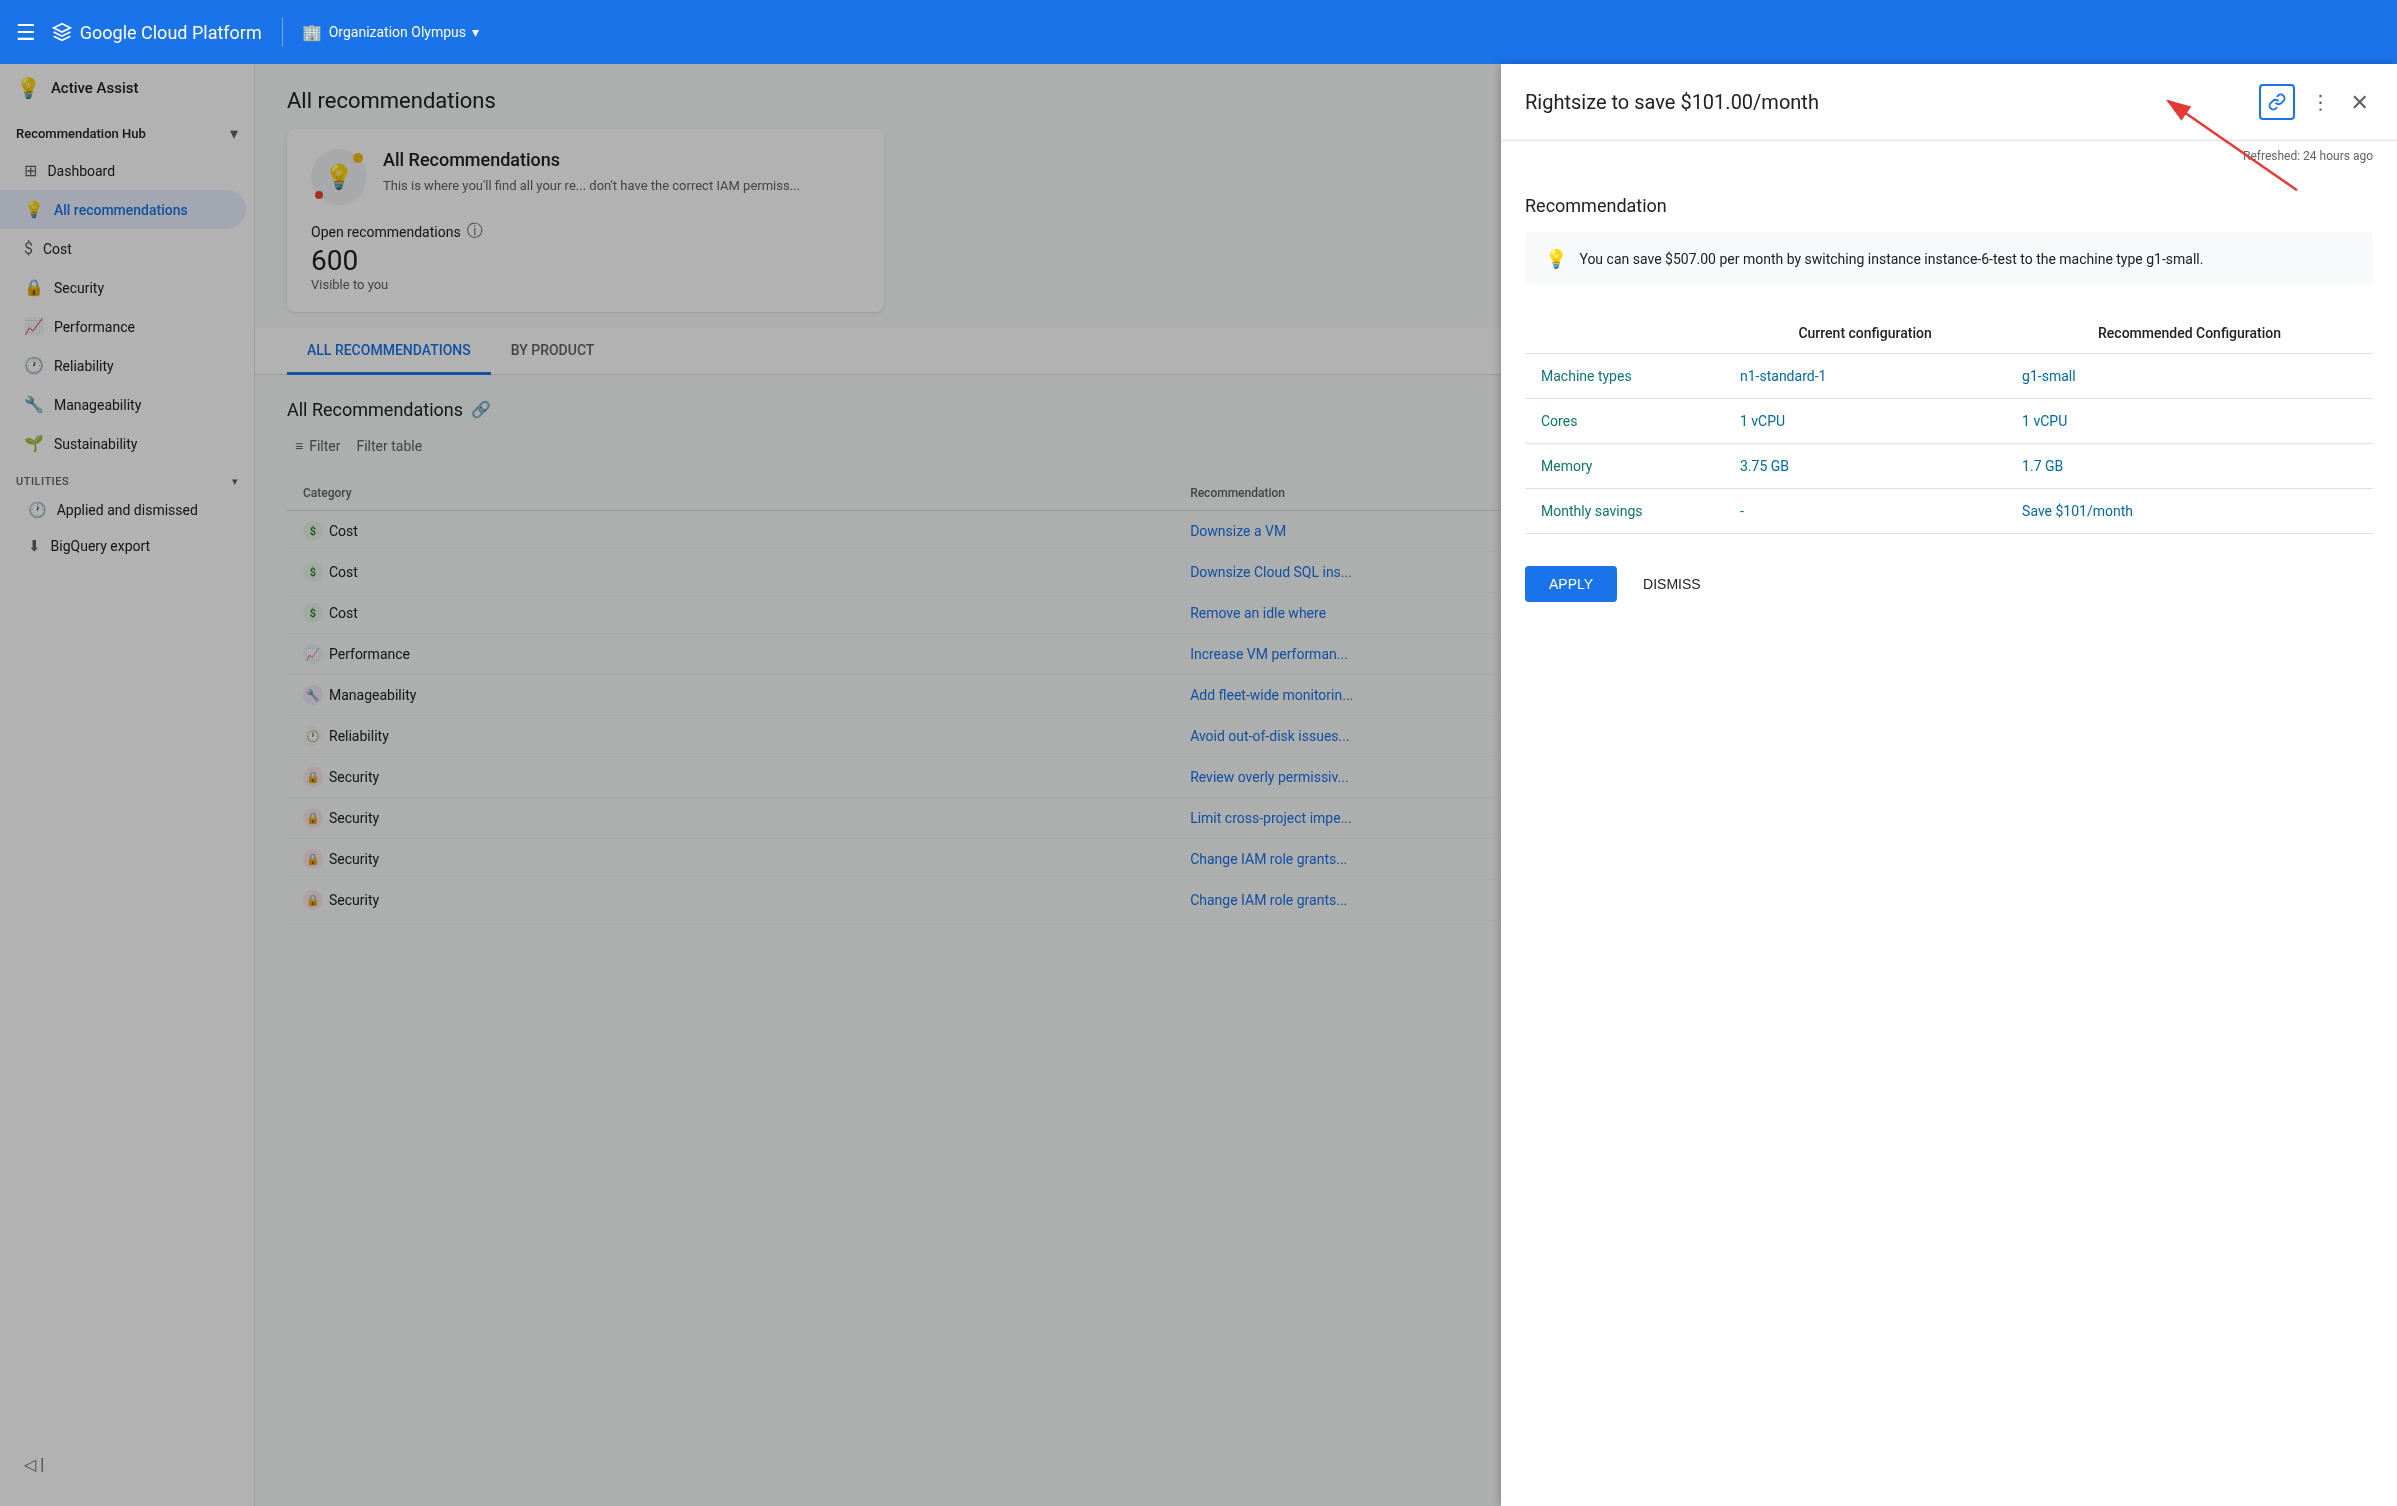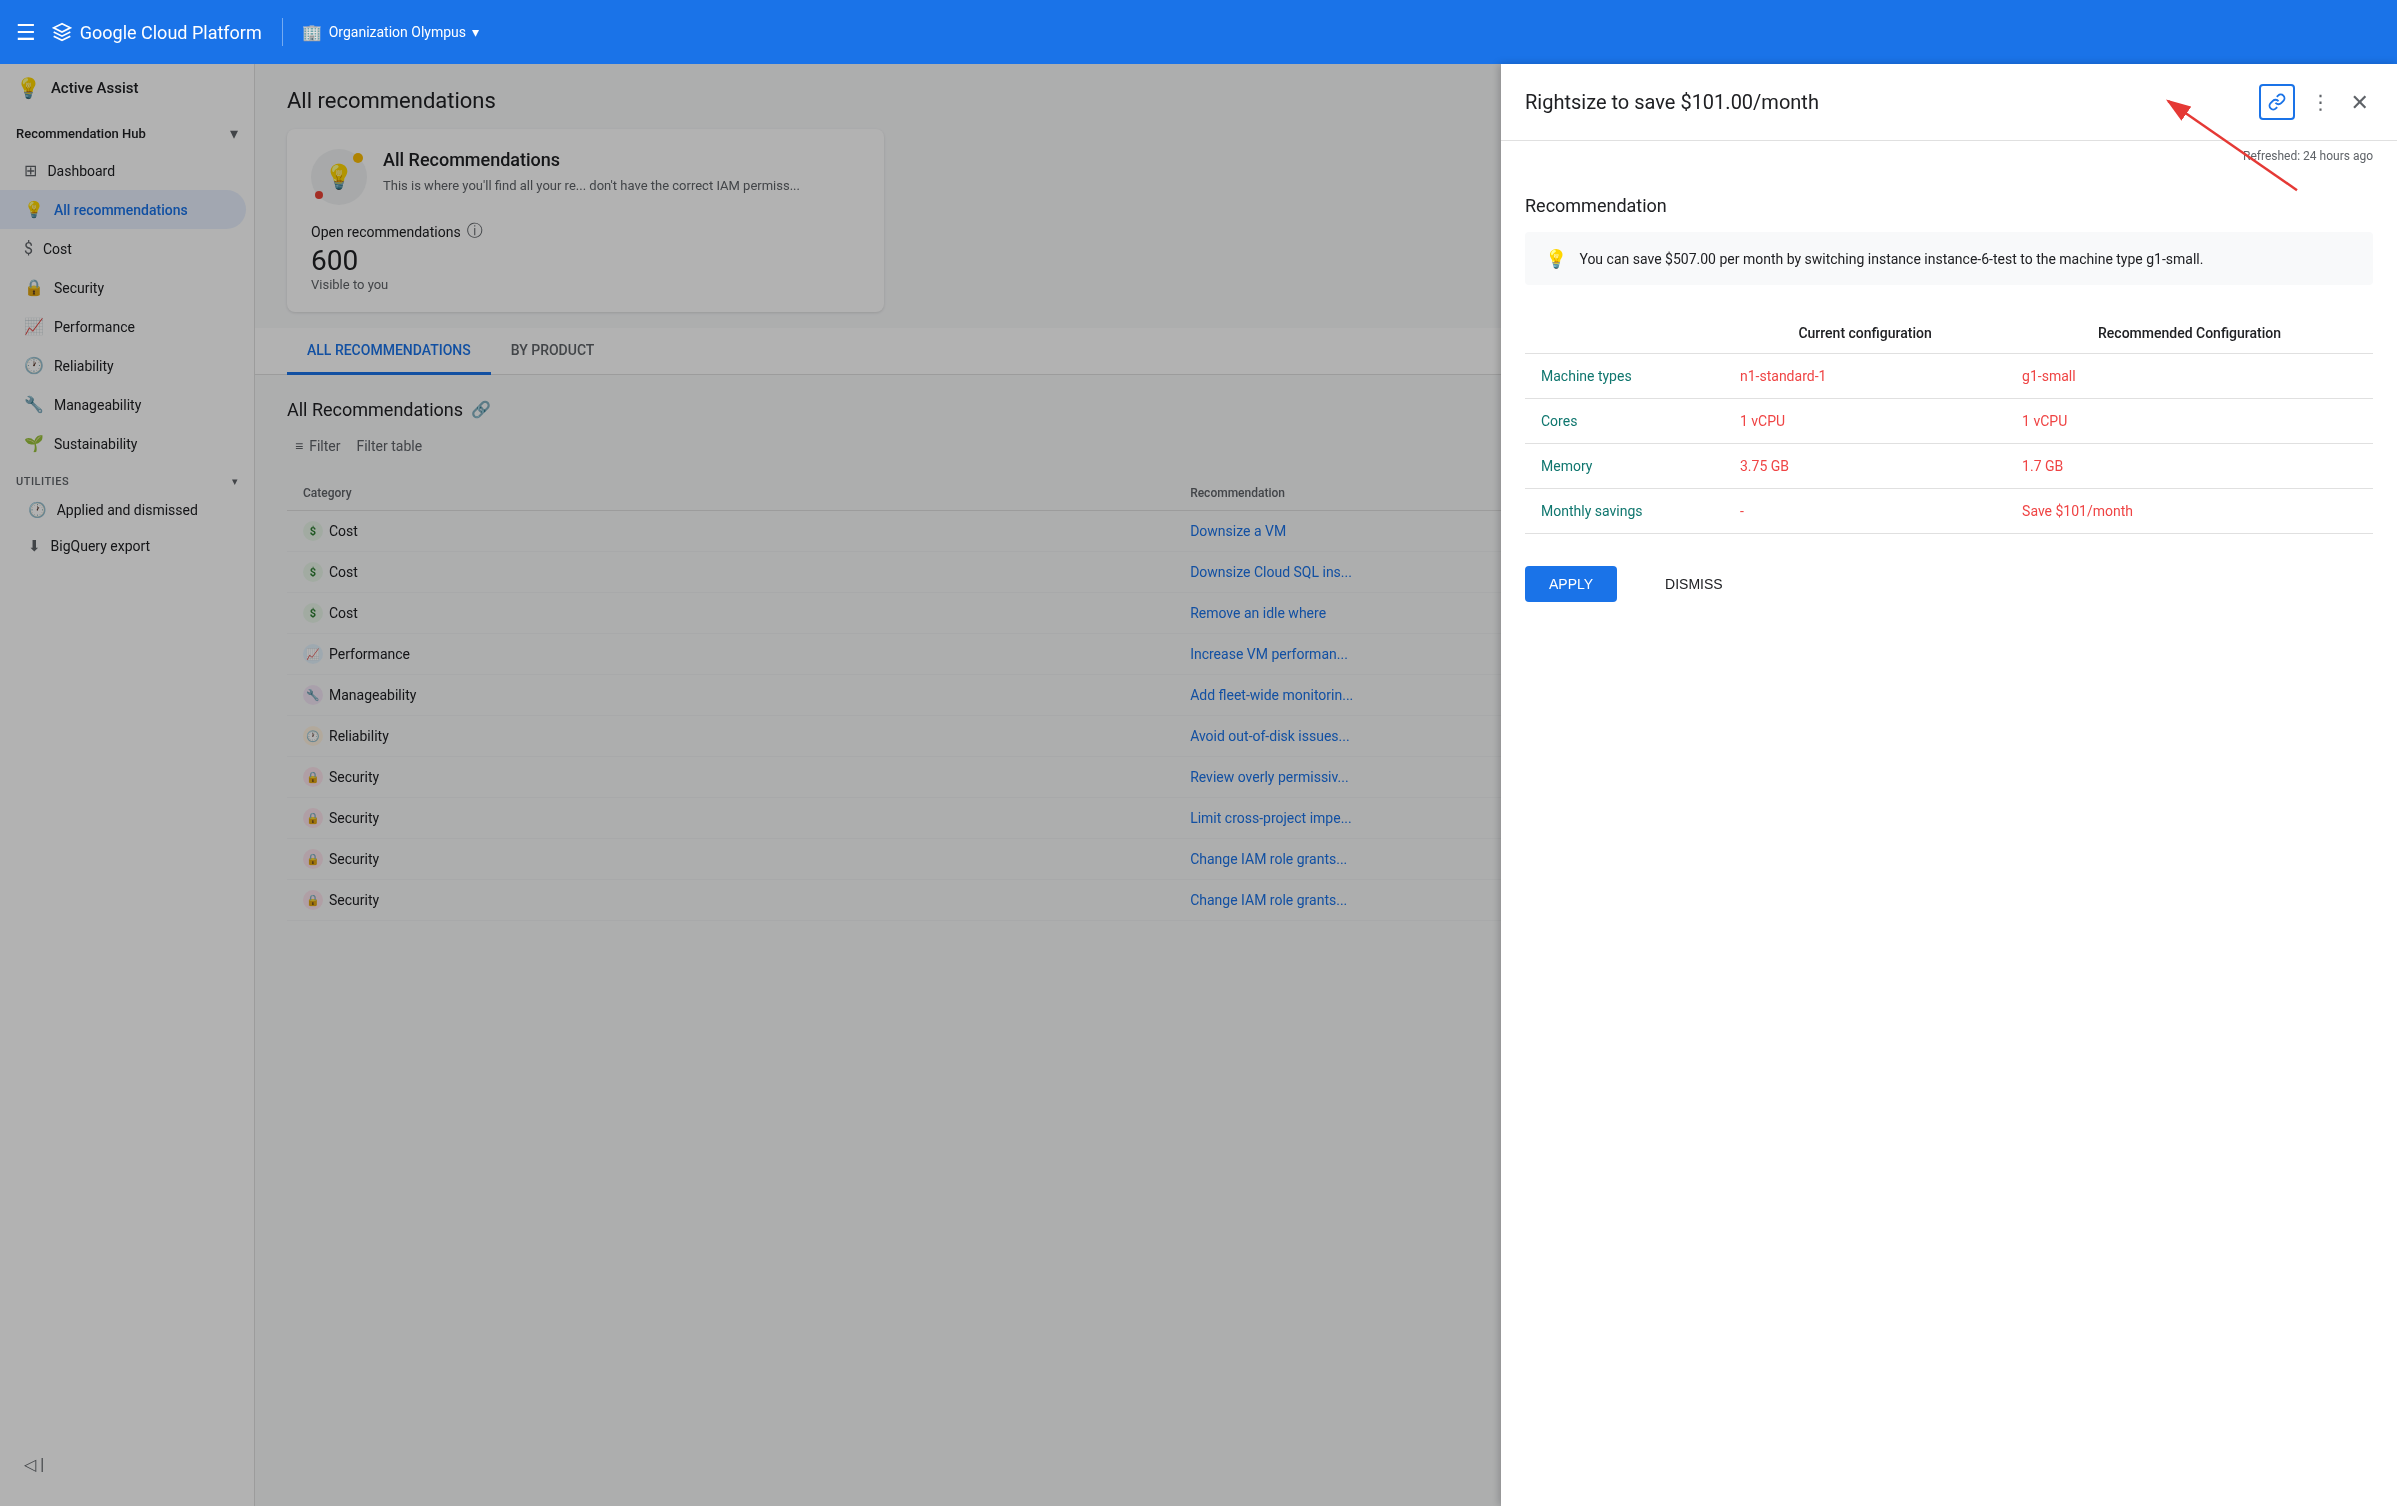--- a/index.html
+++ b/index.html
@@ -146,24 +146,24 @@
 
     .rec-info-box {
       background: #f8f9fa; border-radius: 4px; padding: 16px 20px;
       display: flex; align-items: center; gap: 12px;
       font-size: 14px; color: #202124; margin-bottom: 28px;
     }
     .rec-info-box .bulb-icon { color: #1a73e8; font-size: 18px; }
 
     .config-table { width: 100%; border-collapse: collapse; }
     .config-table th { text-align: center; padding: 12px 16px; font-size: 14px; font-weight: 500; color: #202124; border-bottom: 1px solid #e0e0e0; }
-    .config-table td { padding: 14px 16px; font-size: 14px; color: #ef4444; border-bottom: 1px solid #e0e0e0; }
+    .config-table td { padding: 14px 16px; font-size: 14px; color: #0369a1; border-bottom: 1px solid #e0e0e0; }
     .config-table td:first-child { color: #0f766e; font-weight: 400; }
 
-    .detail-actions { display: flex; gap: 24px; margin-top: 32px; align-items: flex-start; }
+    .detail-actions { display: flex; gap: 2px; margin-top: 32px; align-items: flex-start; }
     .apply-btn {
       padding: 10px 24px; background: #1a73e8; color: white; border: none;
       border-radius: 4px; font-size: 14px; font-weight: 500; cursor: pointer;
     }
     .dismiss-btn {
       padding: 10px 24px; background: transparent; color: #202124; border: none;
       border-radius: 4px; font-size: 14px; font-weight: 500; cursor: pointer;
     }
 
     .info-icon { font-size: 16px; color: #5f6368; cursor: pointer; }

